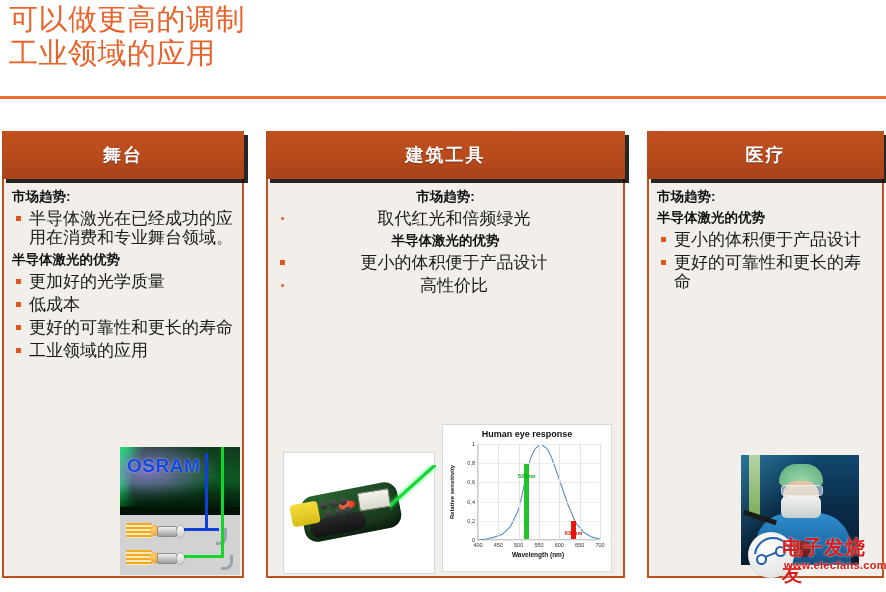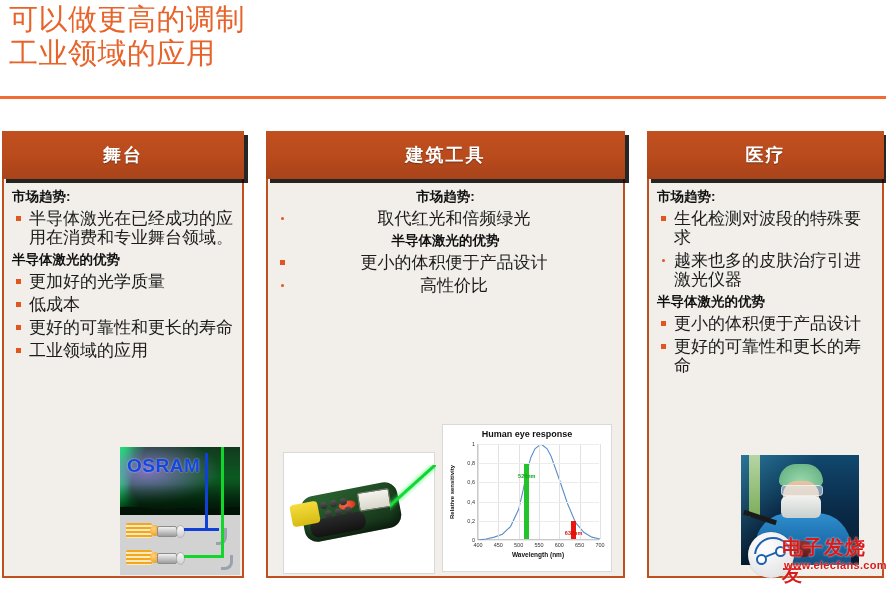--- a/index.html
+++ b/index.html
@@ -418,24 +418,20 @@
       </div>
     <div class="xtitle">Wavelength (nm)</div>
   </div>
 
   <div class="panel p3">
     <div class="panel-header">
       <span class="htext">医疗</span>
     </div>
     <div class="panel-body">
       <div class="sub">市场趋势:</div>
-      <ul class="bl">
-        <li><span class="bu"></span><span>生化检测对波段的特殊要求</span></li>
-        <li class="dot"><span class="bu"></span><span>越来也多的皮肤治疗引进激光仪器</span></li>
-      </ul>
       <div class="sub">半导体激光的优势</div>
       <ul class="bl">
         <li><span class="bu"></span><span>更小的体积便于产品设计</span></li>
         <li><span class="bu"></span><span>更好的可靠性和更长的寿命</span></li>
       </ul>
     </div>
   </div>
 
   <div class="imgbox surgeon">
     <div class="sg-bg"></div>

